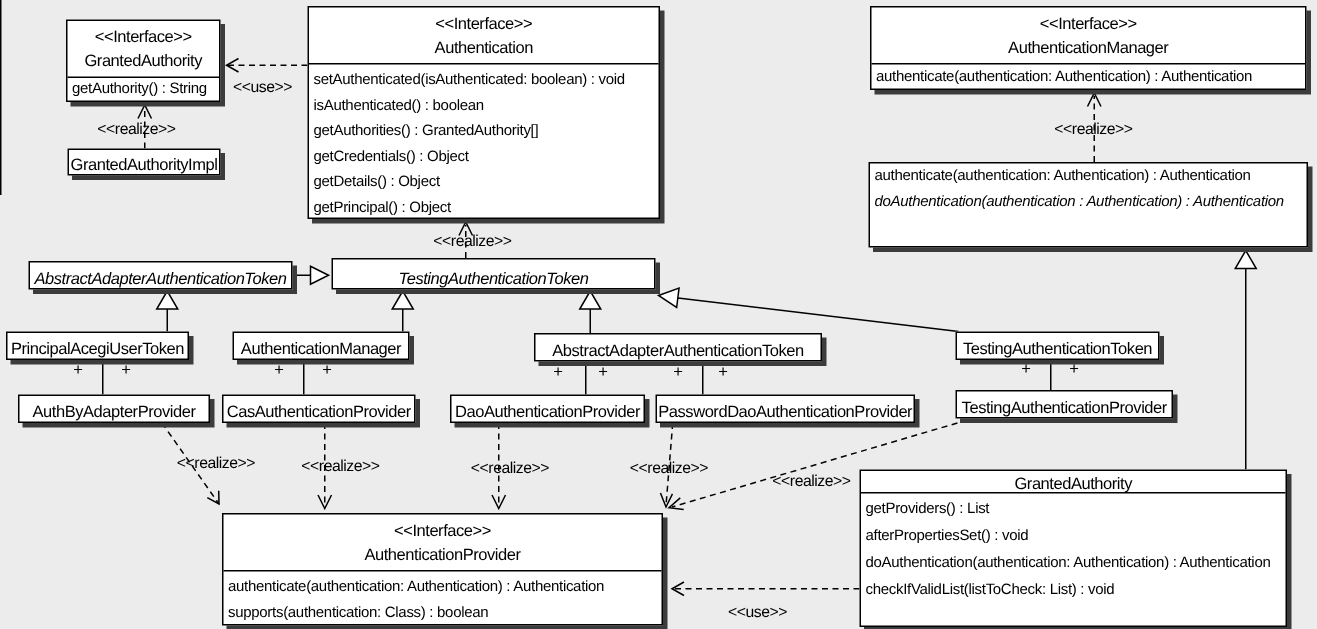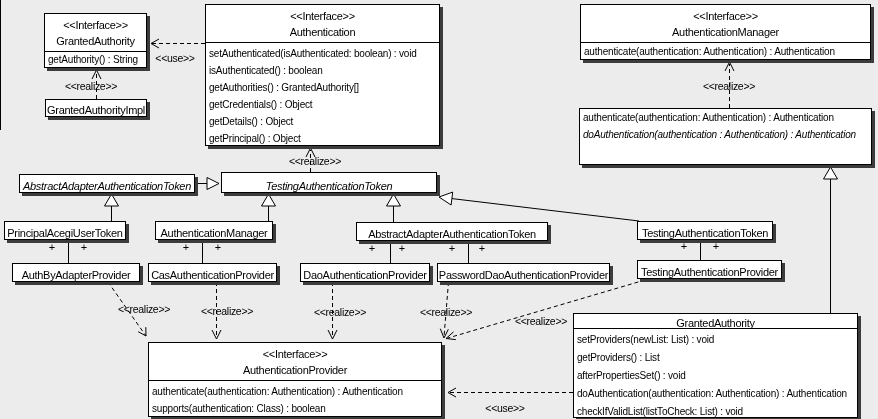--- a/index.html
+++ b/index.html
@@ -198,21 +198,20 @@
     <div class="m">authenticate(authentication: Authentication) : Authentication</div>
     <div class="m">supports(authentication: Class) : boolean</div>
   </div>
 </div>
 
 <div class="box" id="pm" style="left:573px;top:313px;width:285px;height:105px">
   <div class="t1">
     <span class="cname">GrantedAuthority</span>
   </div>
   <div class="methods">
-    <div class="m">setProviders(newList: List) : void</div>
     <div class="m">getProviders() : List</div>
     <div class="m">afterPropertiesSet() : void</div>
     <div class="m">doAuthentication(authentication: Authentication) : Authentication</div>
     <div class="m">checkIfValidList(listToCheck: List) : void</div>
   </div>
 </div>
 
 <div class="wlabel" style="left:145px;top:52px">&lt;&lt;use&gt;&gt;</div>
 <div class="wlabel" style="left:61px;top:80px">&lt;&lt;realize&gt;&gt;</div>
 <div class="wlabel" style="left:285px;top:155px">&lt;&lt;realize&gt;&gt;</div>

